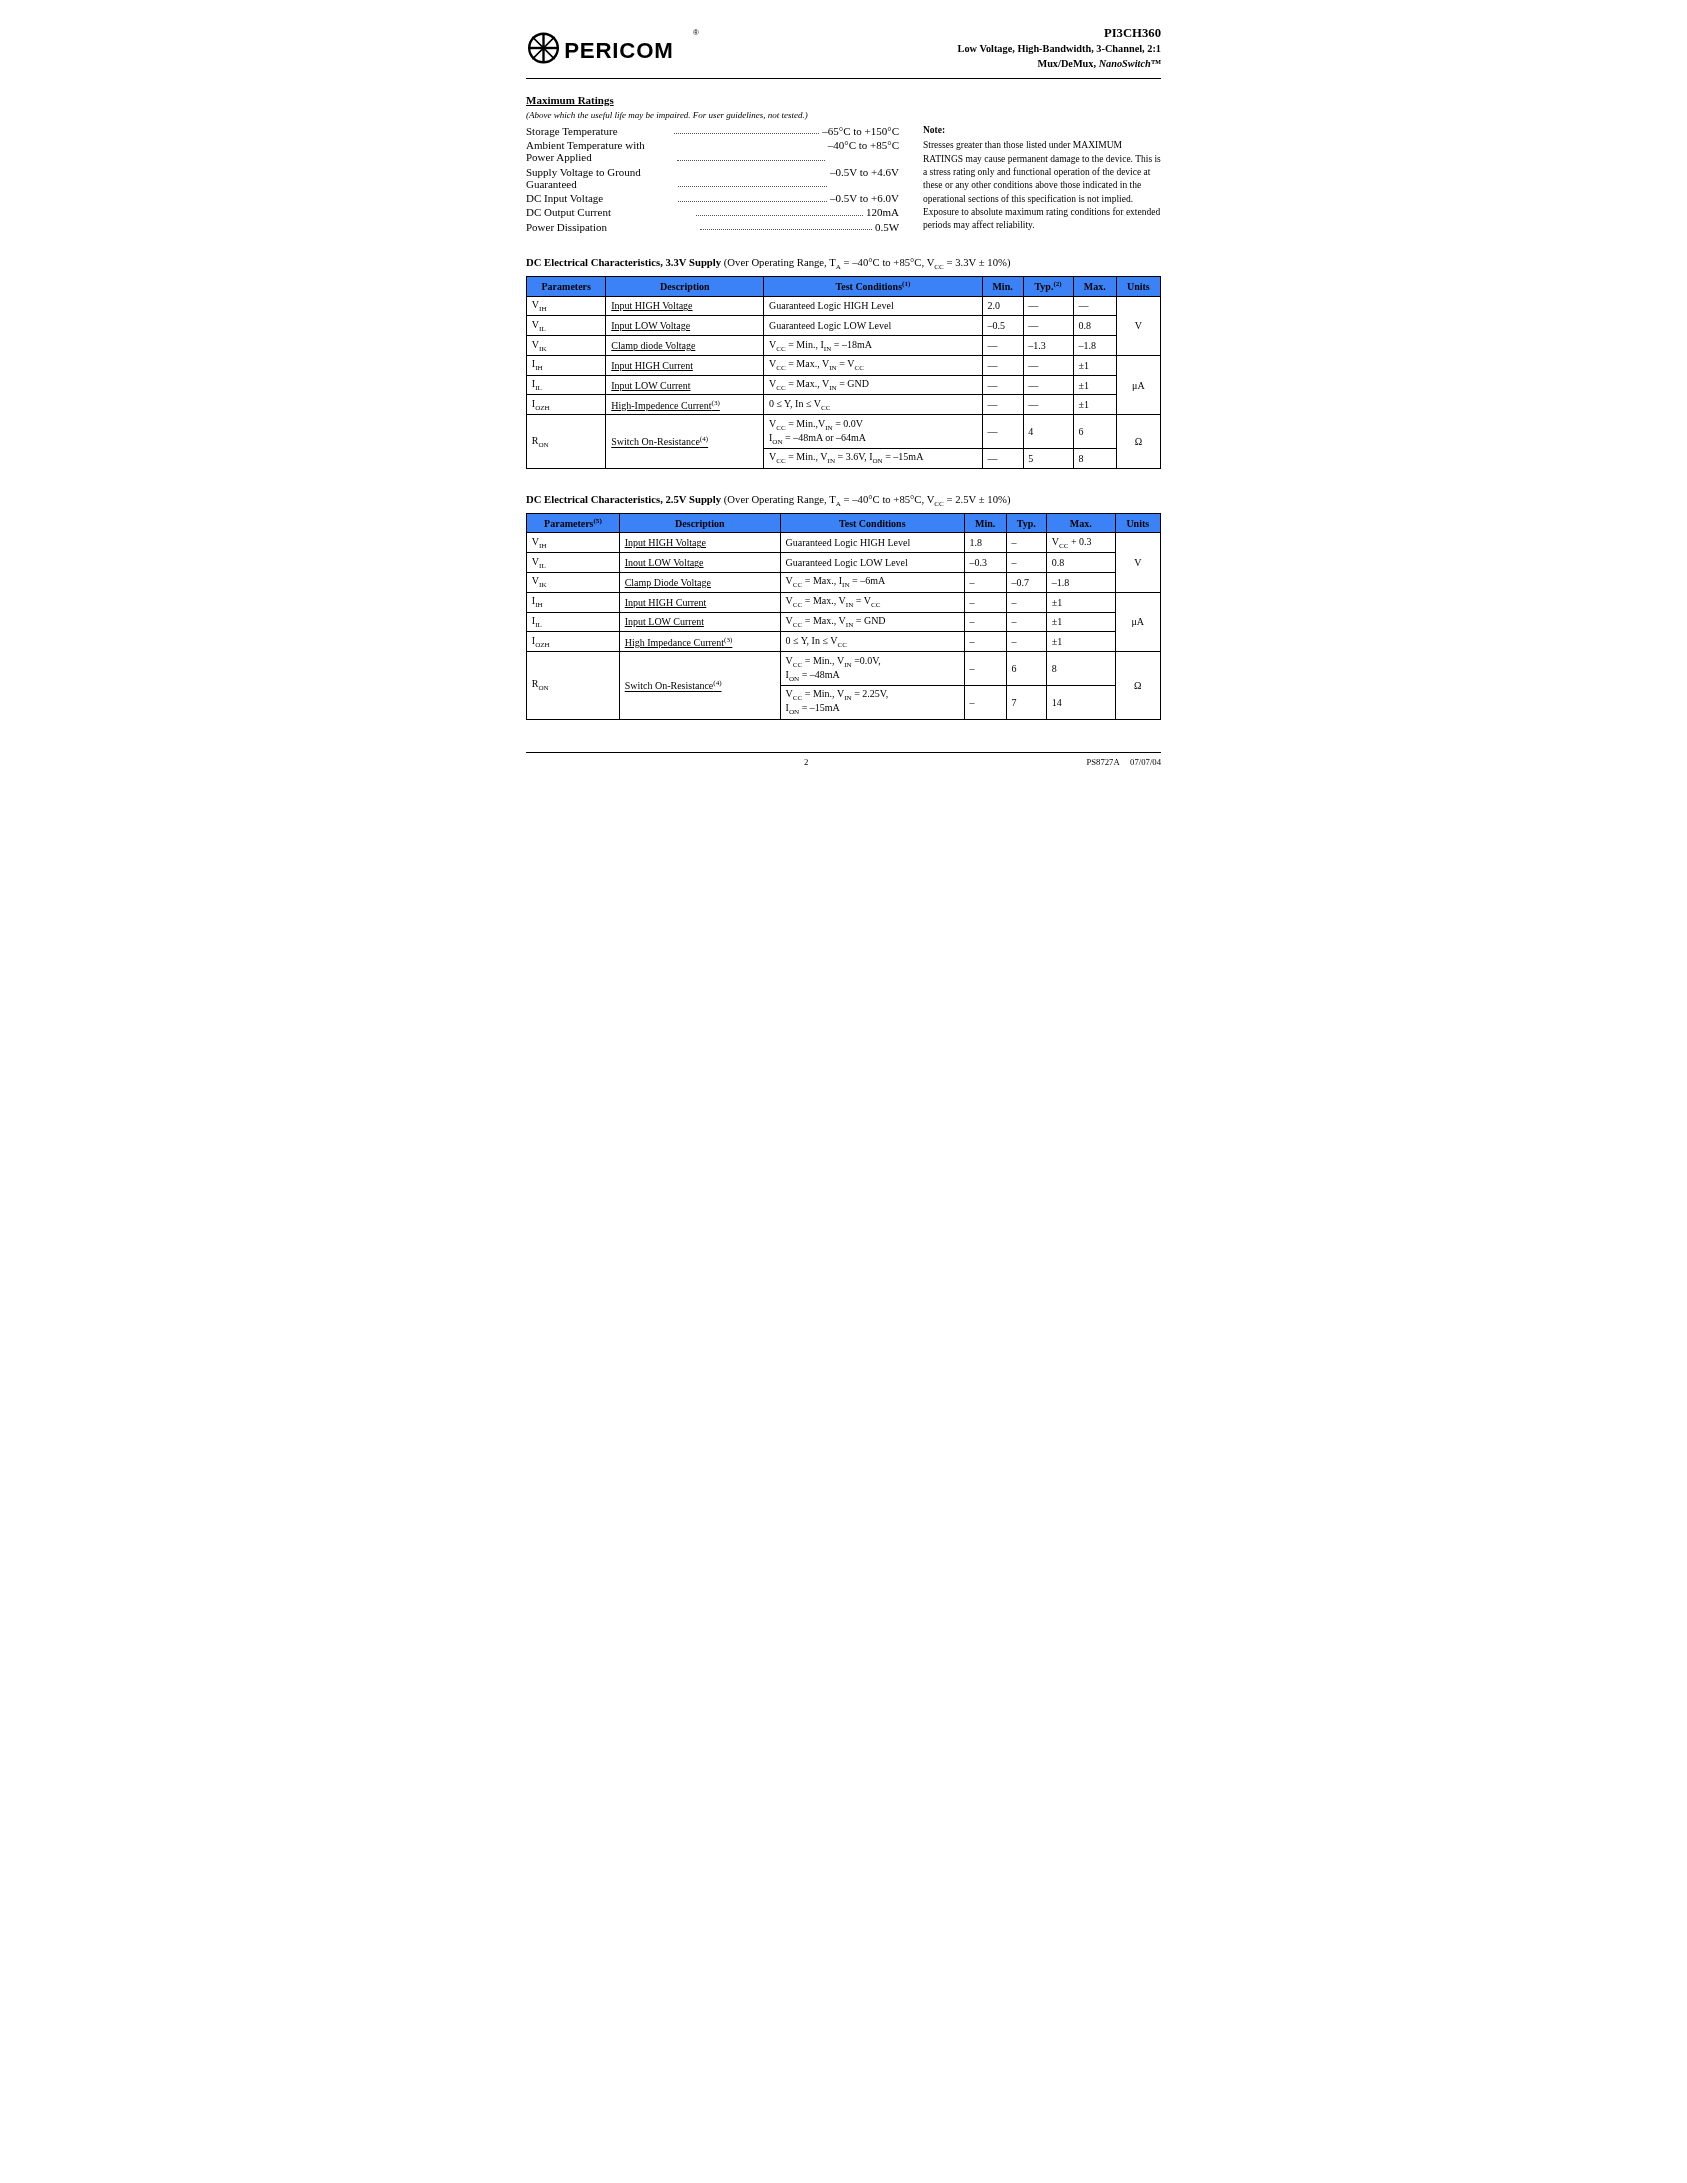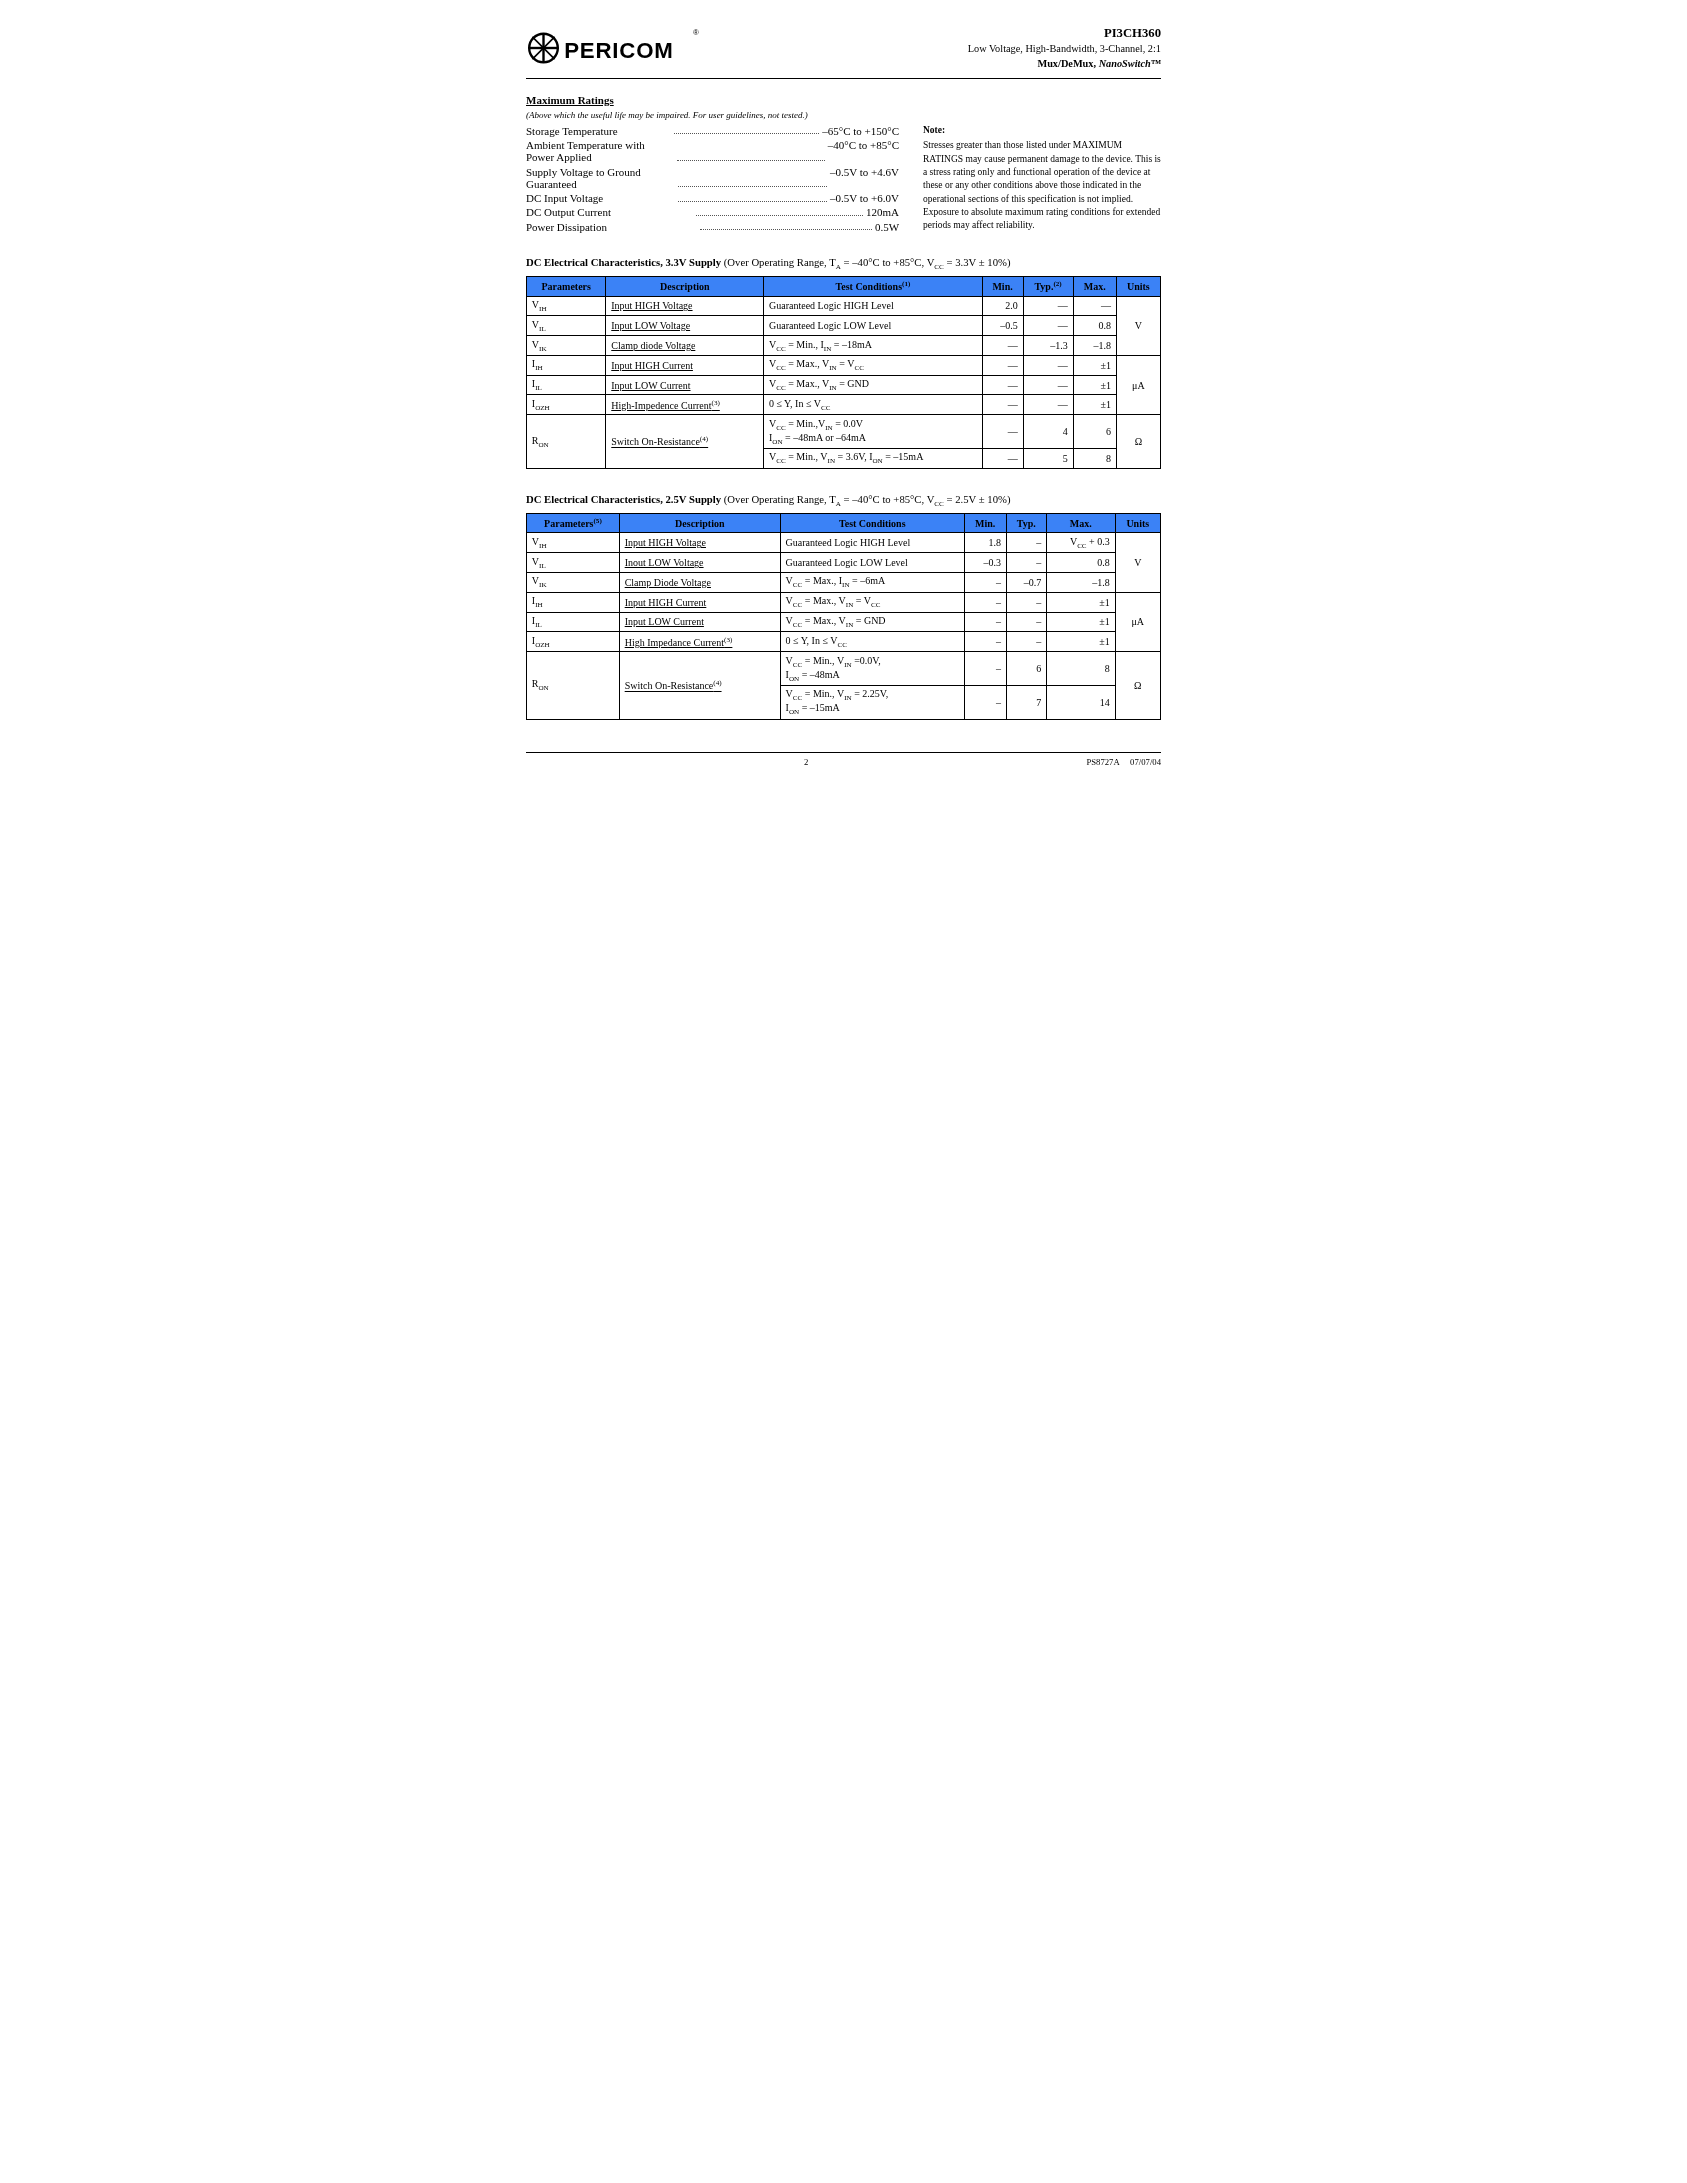--- a/index.html
+++ b/index.html
@@ -33,21 +33,21 @@
     .header-title {
       text-align: right;
       line-height: 1.4;
     }
     .header-title .part-num {
       font-size: 12.7px;
       font-weight: bold;
     }
     .header-title .subtitle {
       font-size: 10.3px;
-      font-weight: normal;
+      font-weight: bold;
     }
     .header-title .subtitle2 {
       font-size: 10.3px;
       font-weight: bold;
     }
 
     
     .section-title {
       font-size: 11px;
       font-weight: bold;
@@ -136,21 +136,21 @@
       white-space: nowrap;
     }
     table td.desc {
       text-align: left;
       text-decoration: underline;
     }
     table td.cond {
       text-align: left;
     }
     table td.num {
-      text-align: right;
+      text-align: left;
     }
     table td.units {
       text-align: center;
     }
 
     sub, sup {
       font-size: 7.1px;
     }
 
     .footer {

